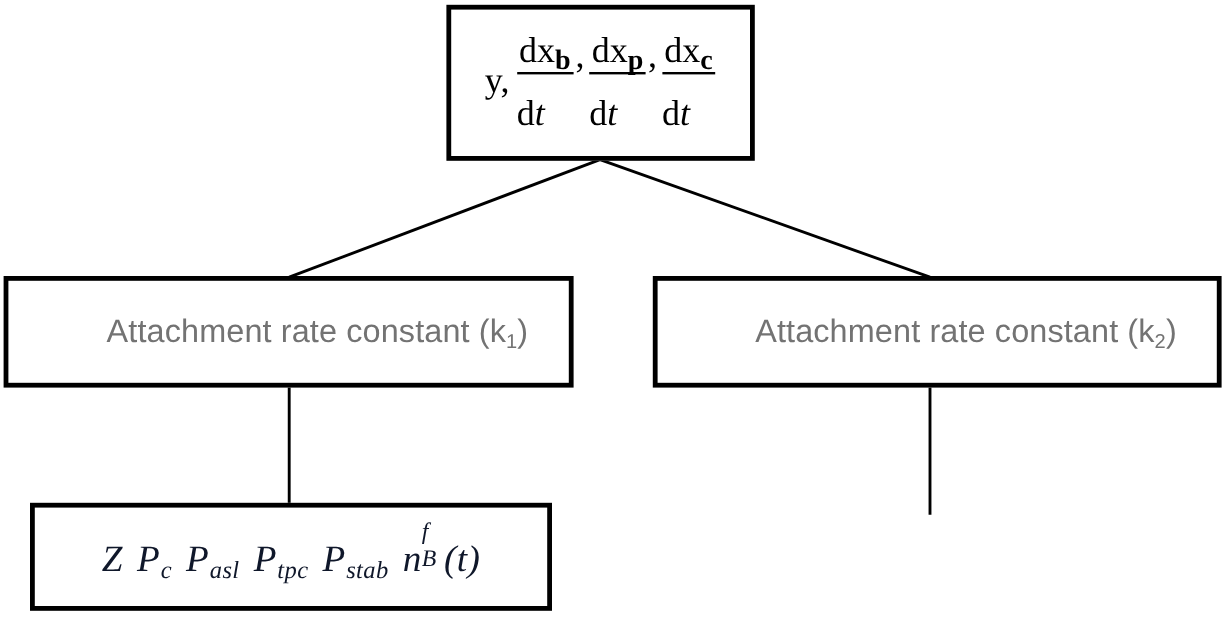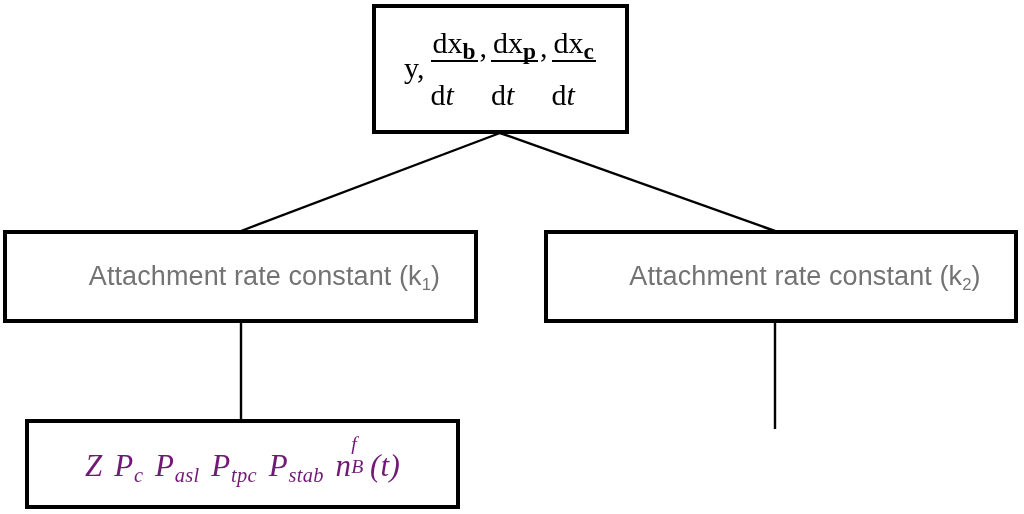--- a/index.html
+++ b/index.html
@@ -75,21 +75,21 @@
     margin-left: 48px;
   }
   .plain-label sub {
     font-size: 0.62em;
     vertical-align: -0.28em;
     line-height: 0;
   }
   
   .math {
     font-family: "Liberation Serif", "DejaVu Serif", serif;
-    color: #701a75;
+    color: #0f172a;
     white-space: nowrap;
   }
   .math-italic {
     font-style: italic;
   }
   #box-attachment-expr .math,
   #box-detachment-expr .math {
     font-size: 31px;
     letter-spacing: 0.3px;
   }

